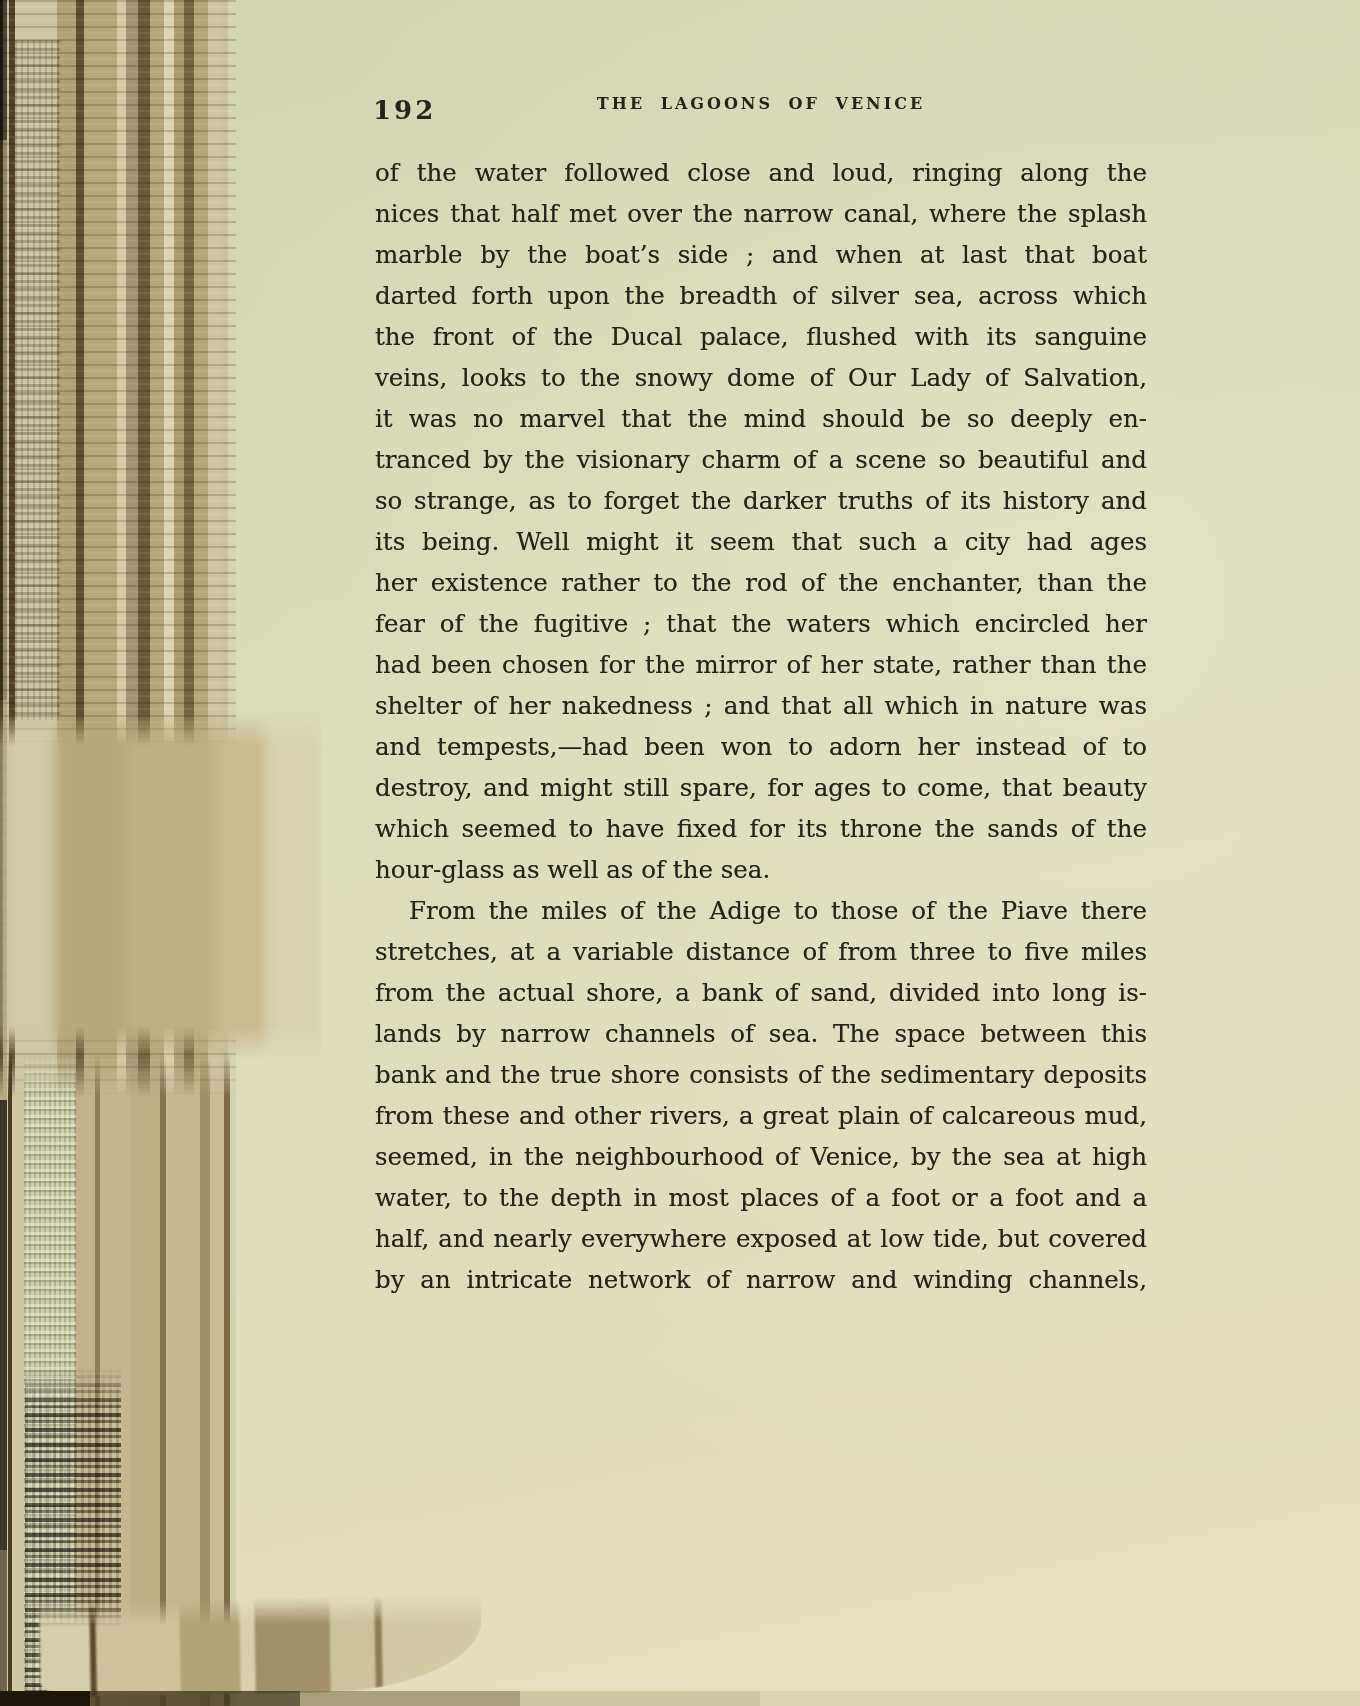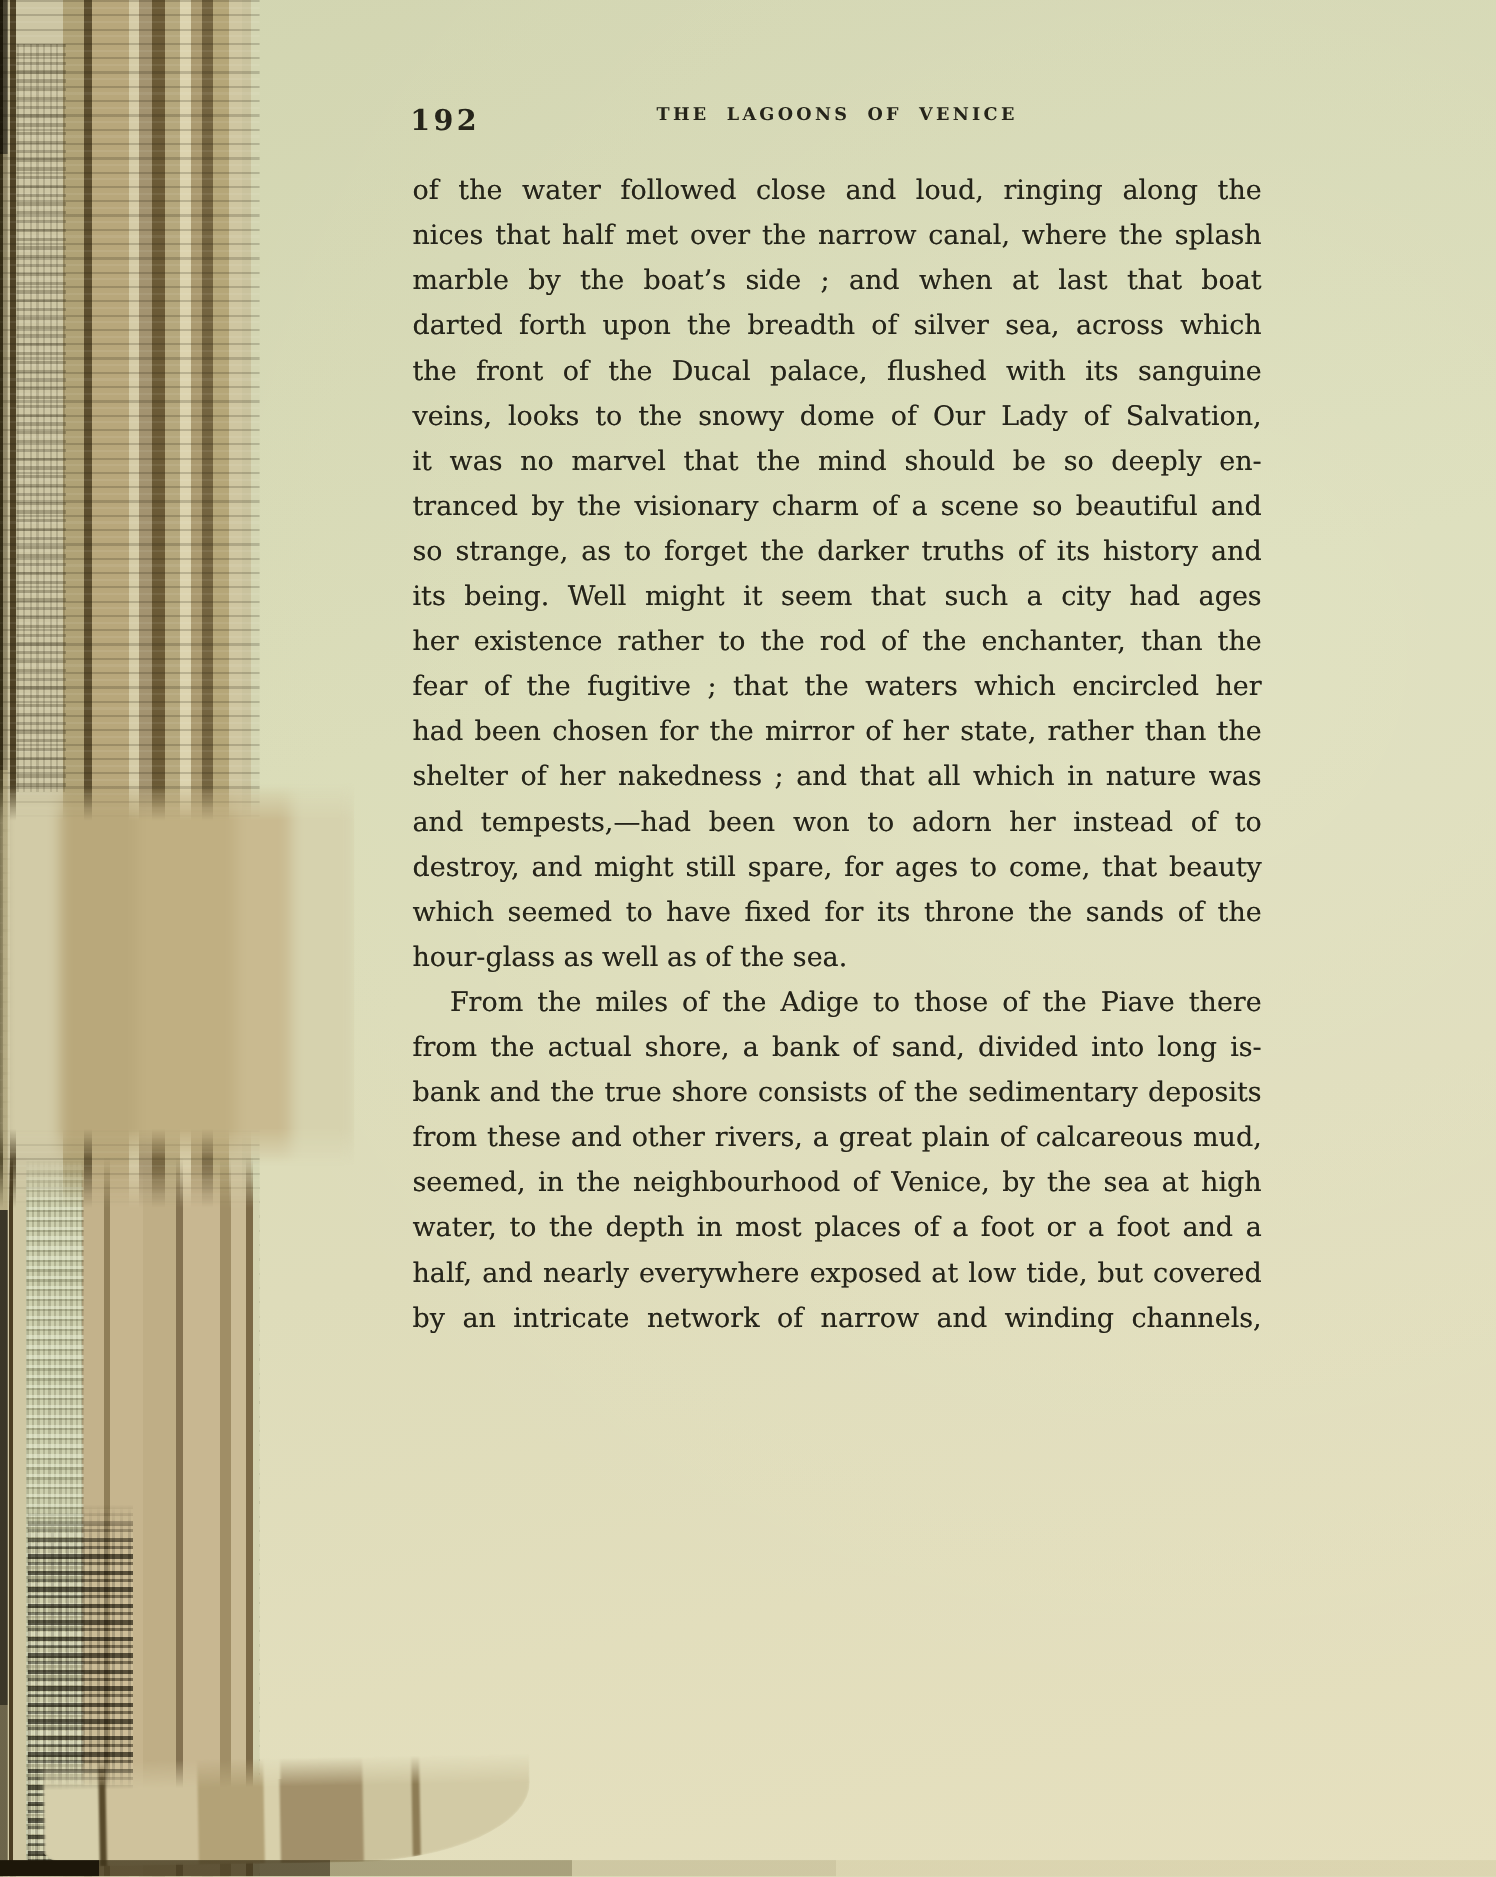--- a/index.html
+++ b/index.html
@@ -147,21 +147,23 @@
       <div class="line">its being.  Well might it seem that such a city had ages</div>
       <div class="line">her existence rather to the rod of the enchanter, than the</div>
       <div class="line">fear of the fugitive ; that the waters which encircled her</div>
       <div class="line">had been chosen for the mirror of her state, rather than the</div>
       <div class="line">shelter of her nakedness ; and that all which in nature was</div>
       <div class="line">and tempests,—had been won to adorn her instead of to</div>
       <div class="line">destroy, and might still spare, for ages to come, that beauty</div>
       <div class="line">which seemed to have fixed for its throne the sands of the</div>
       <div class="line no-j">hour-glass as well as of the sea.</div>
       <div class="line indent">From the miles of the Adige to those of the Piave there</div>
+      <div class="line">stretches, at a variable distance of from three to five miles</div>
       <div class="line">from the actual shore, a bank of sand, divided into long is-</div>
+      <div class="line">lands by narrow channels of sea.  The space between this</div>
       <div class="line">bank and the true shore consists of the sedimentary deposits</div>
       <div class="line">from these and other rivers, a great plain of calcareous mud,</div>
       <div class="line">seemed, in the neighbourhood of Venice, by the sea at high</div>
       <div class="line">water, to the depth in most places of a foot or a foot and a</div>
       <div class="line">half, and nearly everywhere exposed at low tide, but covered</div>
       <div class="line">by an intricate network of narrow and winding channels,</div>
     </div>
 
 </div>
 

